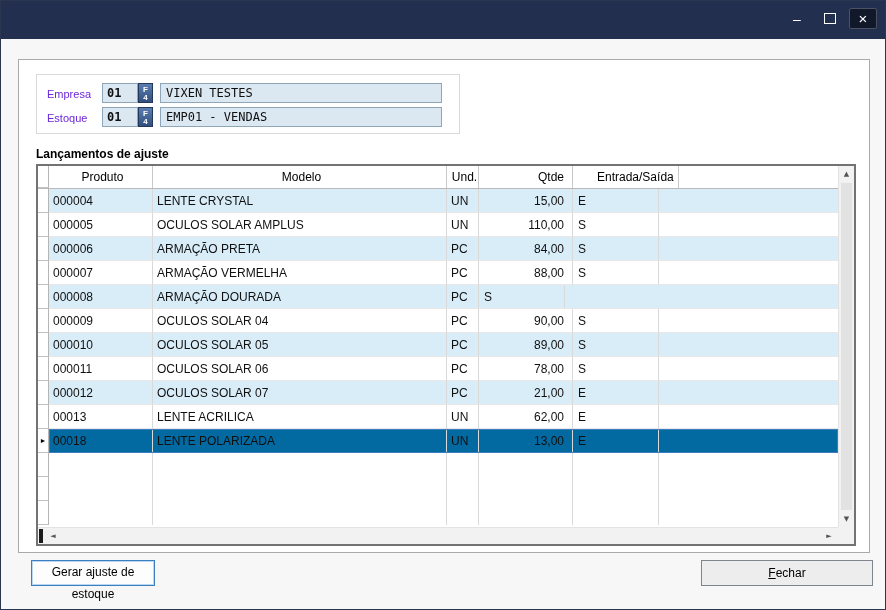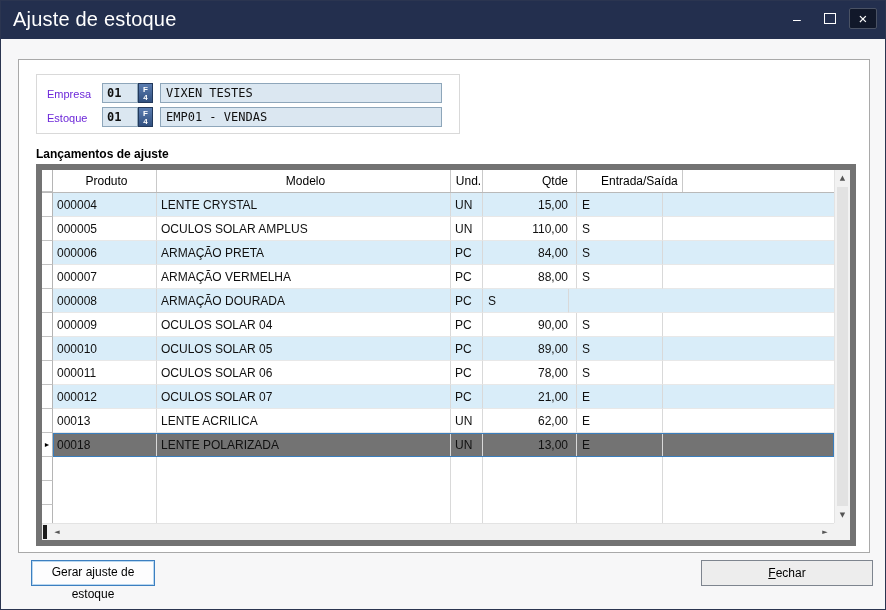--- a/index.html
+++ b/index.html
@@ -22,28 +22,28 @@
   .form-group{position:absolute;left:17px;top:14px;width:424px;height:60px;border:1px solid #d9d9d9;box-sizing:border-box;}
   .flabel{position:absolute;left:10px;font-size:11px;color:#6d28d9;line-height:14px;}
   .field{background:#dbe7f1;border:1px solid #8ea6ba;font-family:"DejaVu Sans Mono",monospace;font-size:12px;color:#101010;box-sizing:border-box;}
   input.field{position:absolute;left:65px;width:36px;height:20px;padding:0 0 0 4px;font-weight:bold;outline:none;}
   .name-field{position:absolute;left:123px;width:282px;height:20px;display:flex;align-items:center;padding-left:5px;}
   .f4-btn{position:absolute;left:101px;width:15px;height:20px;background:linear-gradient(#5b7db0,#31507f);color:#fff;border:1px solid #22395c;font-size:8px;font-weight:bold;font-family:"Liberation Sans",sans-serif;writing-mode:vertical-lr;text-orientation:upright;display:flex;align-items:center;justify-content:center;padding:0;letter-spacing:-1px;box-sizing:border-box;}
 
   .section-label{position:absolute;left:17px;top:87px;font-size:12px;font-weight:bold;color:#000;}
 
   
-  .grid{position:absolute;left:17px;top:104px;width:820px;height:382px;border:6px solid #737373;background:#fff;box-sizing:border-box;}
+  .grid{position:absolute;left:17px;top:104px;width:820px;height:382px;border:2px solid #737373;background:#fff;box-sizing:border-box;}
   .grid-inner{position:absolute;left:0;top:0;right:16px;bottom:17px;overflow:hidden;}
   .grid-header{display:flex;height:23px;background:#fff;border-bottom:1px solid #b9b9b9;box-sizing:border-box;}
   .hcell{font-size:12px;color:#000;display:flex;align-items:center;justify-content:center;border-right:1px solid #c9c9c9;box-sizing:border-box;}
   .grid-body{position:relative;}
   .grid-row{display:flex;height:24px;position:relative;background:#fff;box-sizing:border-box;}
   .grid-row.alt{background:#d9edf9;}
-  .grid-row.selected{background:#737373;}
+  .grid-row.selected{background:#0369a1;}
   .grid-row.selected::after{content:"";position:absolute;top:0;bottom:0;left:11px;right:0;border:1px solid #3a7ebd;pointer-events:none;}
   .cell{font-size:12px;color:#101010;display:flex;align-items:center;border-right:1px solid #d9d9d9;border-bottom:1px solid #e8e8e8;box-sizing:border-box;overflow:hidden;white-space:nowrap;}
   .grid-row.empty .cell{border-bottom:none;}
   .grid-row.empty .c-ind{border-bottom:1px solid #c2c2c2;}
   .c-ind{width:11px;background:#fff;border-right:1px solid #b5b5b5;border-bottom:1px solid #c2c2c2;justify-content:center;font-size:7px;color:#000;padding:0;}
   .c-produto{width:104px;padding-left:4px;}
   .c-modelo{width:294px;padding-left:4px;}
   .c-und{width:32px;padding-left:4px;}
   .c-qtde{width:94px;justify-content:flex-end;padding-right:8px;}
   .c-es{width:86px;padding-left:5px;}
@@ -70,21 +70,20 @@
   .btn-generate{left:30px;top:559px;width:124px;background:#fdfdfe;border:1px solid #3c7fc0;box-shadow:inset 0 0 0 1px #b9d7f0;}
   .btn-close{left:700px;top:559px;width:172px;background:#ededed;border:1px solid #7e858f;}
   .btn-close .btn-label::first-letter{text-decoration:underline;}
 </style>
 </head>
 <body>
 
 <div class="window">
 
   <div class="titlebar">
-    <span class="title">Ajuste de estoque</span>
     <div class="controls">
       <button class="ctrl">
         <span class="min-glyph">–</span>
       </button>
       <button class="ctrl">
         <span class="max-glyph"></span>
       </button>
       <button class="ctrl ctrl-close">
         <span>×</span>
       </button>

